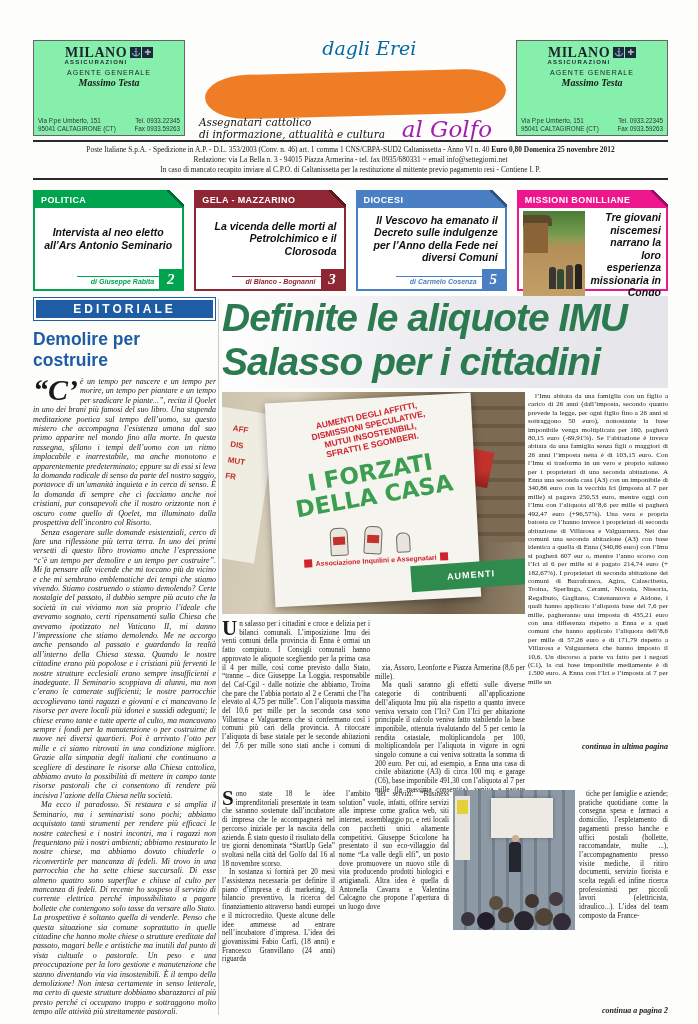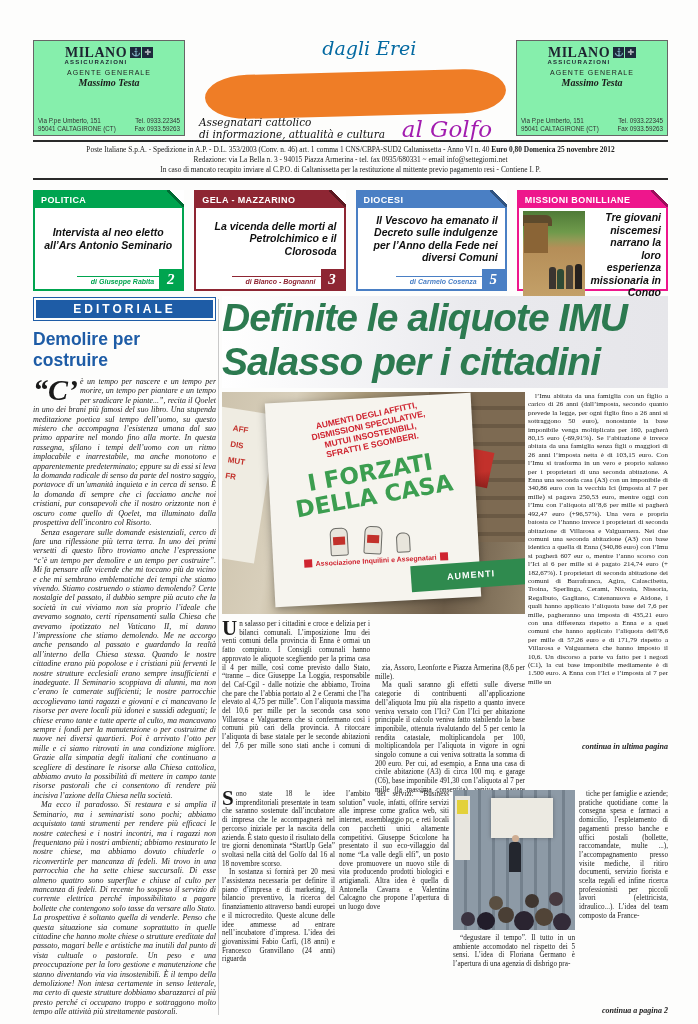--- a/index.html
+++ b/index.html
@@ -364,23 +364,20 @@
       <div class="scb body-text">
           <p>l’ambito dei servizi: “Business solution” vuole, infatti, offrire servizi alle imprese come grafica web, siti internet, assemblaggio pc, e reti locali con pacchetti unici altamente competitivi. Giuseppe Scicolone ha presentato il suo eco-villaggio dal nome “La valle degli elfi”, un posto dove promuovere un nuovo stile di vita producendo prodotti biologici e artigianali. Altra idea è quella di Antonella Cavarra e Valentina Calcagno che propone l’apertura di un luogo dove</p>
         </div>
       <div class="scc">
         <div class="photo-gela">
           <div class="screen"></div>
           <div class="totem"></div>
           <div class="speaker"></div>
           <div class="heads"></div>
         </div>
-        <div class="body-text">
-            <p>“degustare il tempo”. Il tutto in un ambiente accomodato nel rispetto dei 5 sensi. L’idea di Floriana Germano è l’apertura di una agenzia di disbrigo pra-</p>
-          </div>
       </div>
       <div class="scd">
         <div class="body-text">
             <p>tiche per famiglie e aziende; pratiche quotidiane come la consegna spesa e farmaci a domicilio, l’espletamento di pagamenti presso banche e uffici postali (bollette, raccomandate, multe ...), l’accompagnamento presso visite mediche, il ritiro documenti, servizio fiorista e scelta regali ed infine ricerca professionisti per piccoli lavori (elettricista, idraulico...). L’idea del team composto da France-</p>
           </div>
         <div class="continua">continua a pagina 2</div>
       </div>
     </div>
   </div>
 

